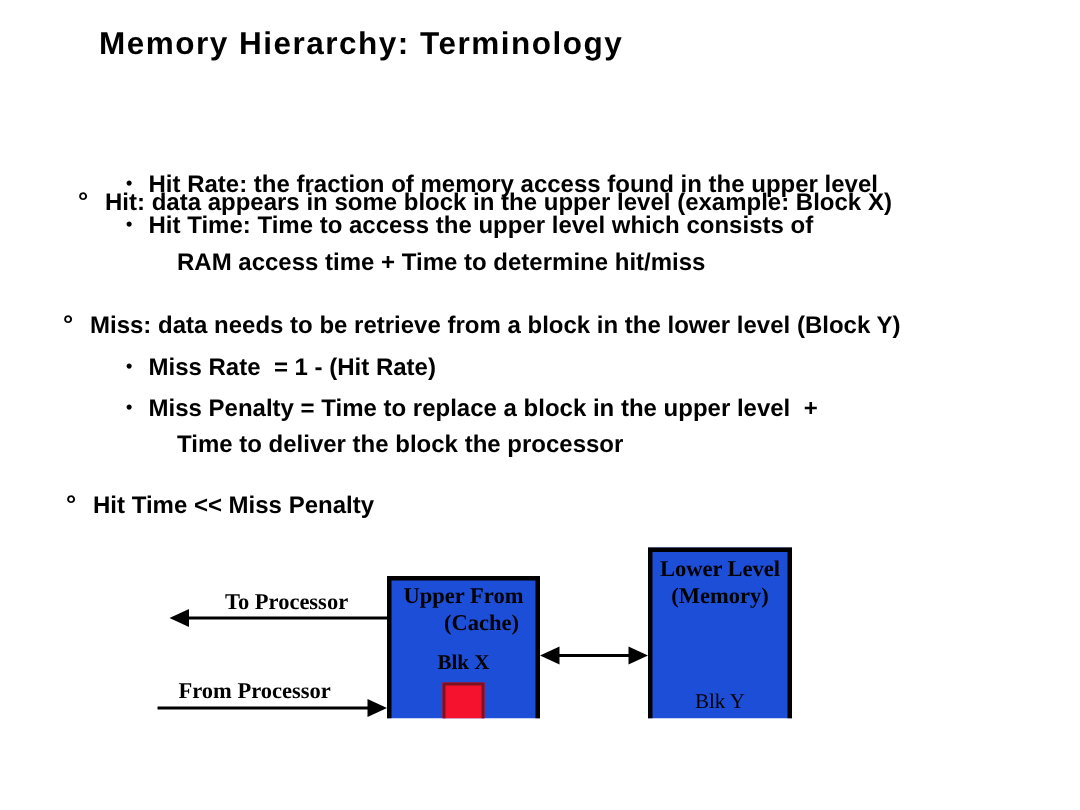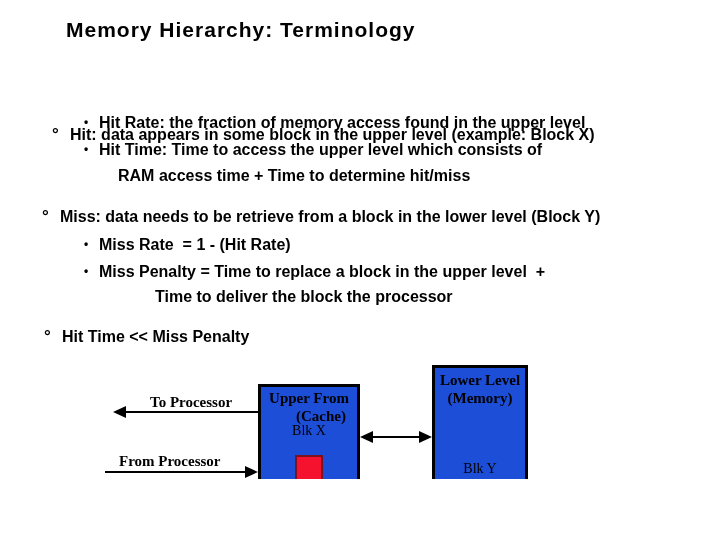--- a/index.html
+++ b/index.html
@@ -42,40 +42,40 @@
   <div class="title">Memory Hierarchy: Terminology</div>
 
   <div class="tline" style="left:52px; top:86px;margin-top:40px;"><span class="b1">°</span><span>Hit: data appears in some block in the upper level (example: Block X)</span></div>
   <div class="tline" style="left:84px; top:113px;"><span class="b2">•</span><span>Hit Rate: the fraction of memory access found in the upper level</span></div>
   <div class="tline" style="left:84px; top:140px;"><span class="b2">•</span><span>Hit Time: Time to access the upper level which consists of</span></div>
   <div class="tline" style="left:118px; top:167px;"><span>RAM access time + Time to determine hit/miss</span></div>
 
   <div class="tline" style="left:42px; top:208px;"><span class="b1">°</span><span>Miss: data needs to be retrieve from a block in the lower level (Block Y)</span></div>
   <div class="tline" style="left:84px; top:235px;"><span class="b2">•</span><span>Miss Rate  = 1 - (Hit Rate)</span></div>
   <div class="tline" style="left:84px; top:262px;"><span class="b2">•</span><span>Miss Penalty = Time to replace a block in the upper level  +</span></div>
-  <div class="tline" style="left:118px; top:288px;margin-left:37px;"><span>Time to deliver the block the processor</span></div>
+  <div class="tline" style="left:118px; top:288px;"><span>Time to deliver the block the processor</span></div>
 
   <div class="tline" style="left:44px; top:328px;"><span class="b1">°</span><span>Hit Time &lt;&lt; Miss Penalty</span></div>
 
   <div class="dlabel" style="left:150px; top:394px;">To Processor</div>
   <div class="tri tri-left" style="left:113px; top:406px;"></div>
   <div class="hline" style="left:124px; top:411px; width:134px;"></div>
 
   <div class="dlabel" style="left:119px; top:453px;">From Processor</div>
   <div class="hline" style="left:105px; top:471px; width:142px;"></div>
   <div class="tri tri-right" style="left:245px; top:466px;"></div>
 
   <div class="tri tri-left" style="left:360px; top:431px;"></div>
   <div class="hline" style="left:370px; top:436px; width:52px;"></div>
   <div class="tri tri-right" style="left:419px; top:431px;"></div>
 
   <div class="dbox" style="left:258px; top:384px; width:102px; height:114px;">
     <div class="bt" style="top:2px;">Upper From</div>
     <div class="bt" style="top:20px;margin-left:24px;">(Cache)</div>
-    <div class="blk-label" style="top:36px;">Blk X</div>
+    <div class="blk-label" style="top:48px;font-weight:bold;">Blk X</div>
     <div class="blk blk-x" style="top: 68px; background: rgb(245, 18, 46);"></div>
   </div>
 
   <div class="dbox" style="left:432px; top:365px; width:96px; height:150px;">
     <div class="bt" style="top:3px;">Lower Level</div>
     <div class="bt" style="top:21px;">(Memory)</div>
     <div class="blk-label" style="top:93px;">Blk Y</div>
     <div class="blk blk-y" style="top: 112px; background: rgb(44, 224, 192);"></div>
   </div>
 

